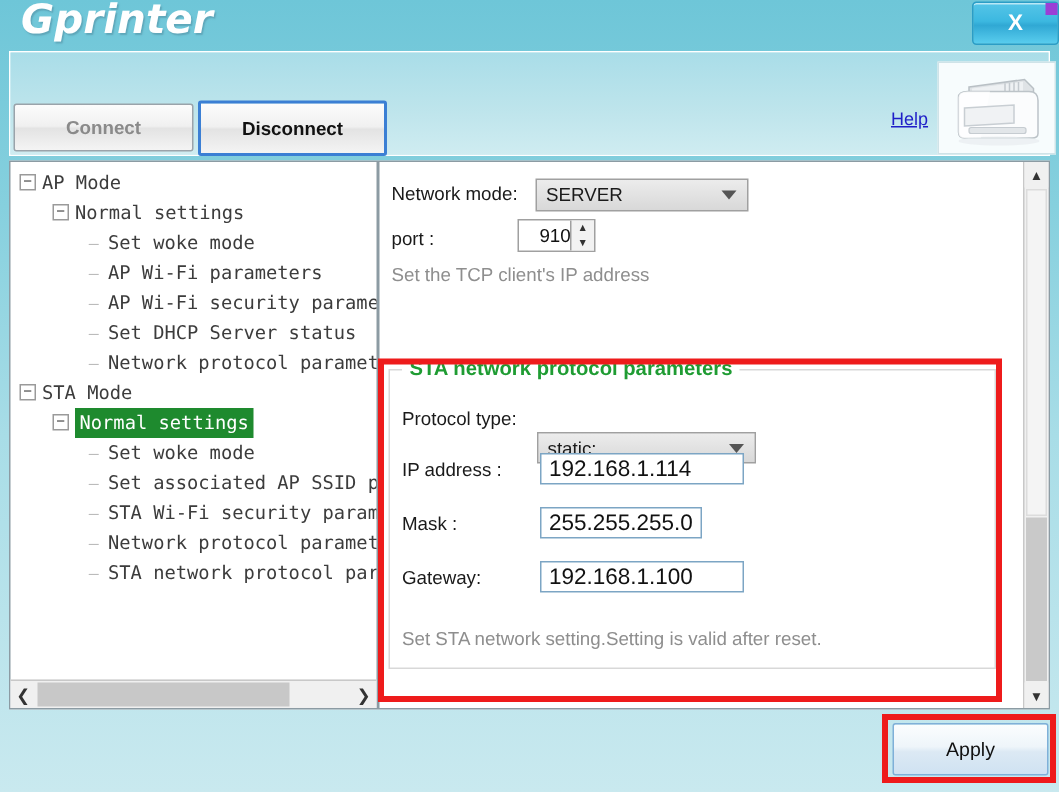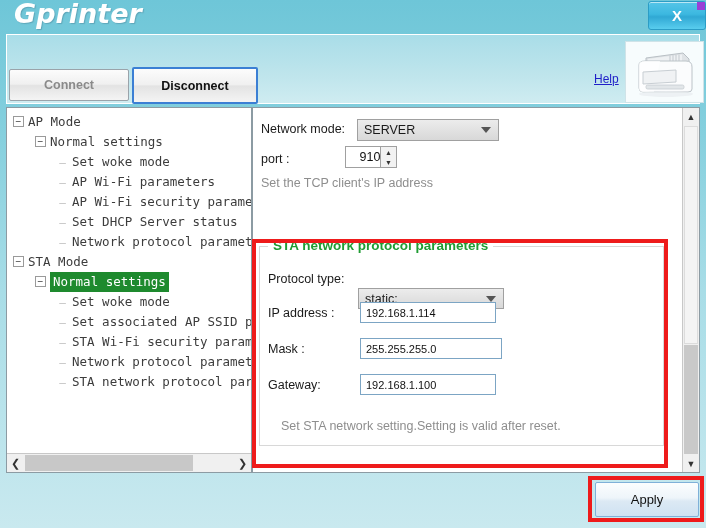--- a/index.html
+++ b/index.html
@@ -143,21 +143,21 @@
   }
   .spin-btns{
     position:absolute;right:0;top:0;width:15px;height:100%;
     border-left:1px solid #a0a0a0;background:#f2f2f2;
     display:flex;flex-direction:column;cursor:pointer;
   }
   .spin-btns i{flex:1;display:flex;align-items:center;justify-content:center;font-style:normal;
     font-size:7px;color:#333;line-height:1;}
   .txtbox{
     position:absolute;background:#ffffff;border:1px solid #7ca5c4;
-    box-sizing:border-box;font-size:11px;color:#111;
+    box-sizing:border-box;font-size:15px;color:#111;
     display:flex;align-items:center;padding-left:5px;cursor:text;
   }
 
   
   .groupbox{
     position:absolute;left:6px;top:5px;width:405px;height:200px;
     border:1px solid #d8d8d8;box-sizing:border-box;background:#fff;
   }
   .gb-title{
     position:absolute;left:8px;top:-9px;background:#ffffff;padding:0 5px;
@@ -297,30 +297,30 @@
         <span>static:</span>
         <span class="caret"></span>
       </div>
 
       <div class="lbl-text" style="left:8px;top:59px;">IP address :</div>
       <div class="txtbox" style="left:100px;top:55px;width:136px;height:21px;">
         <span>192.168.1.114</span>
       </div>
 
       <div class="lbl-text" style="left:8px;top:95px;">Mask :</div>
-      <div class="txtbox" style="left:100px;top:91px;width:142px;height:21px;">
+      <div class="txtbox" style="left:100px;top:91px;width:108px;height:21px;">
         <span>255.255.255.0</span>
       </div>
 
       <div class="lbl-text" style="left:8px;top:131px;">Gateway:</div>
       <div class="txtbox" style="left:100px;top:127px;width:136px;height:21px;">
         <span>192.168.1.100</span>
       </div>
 
-      <div class="lbl-text hint" style="left:21px;top:172px;text-align:center;">Set STA network setting.Setting is valid after reset.</div>
+      <div class="lbl-text hint" style="left:8px;top:172px;text-align:center;">Set STA network setting.Setting is valid after reset.</div>
     </div>
 
     <div class="vscroll">
       <div class="vs-arrow up">▲</div>
       <div class="vs-thumb"></div>
       <div class="vs-track-low"></div>
       <div class="vs-arrow dn">▼</div>
     </div>
   </div>
 

